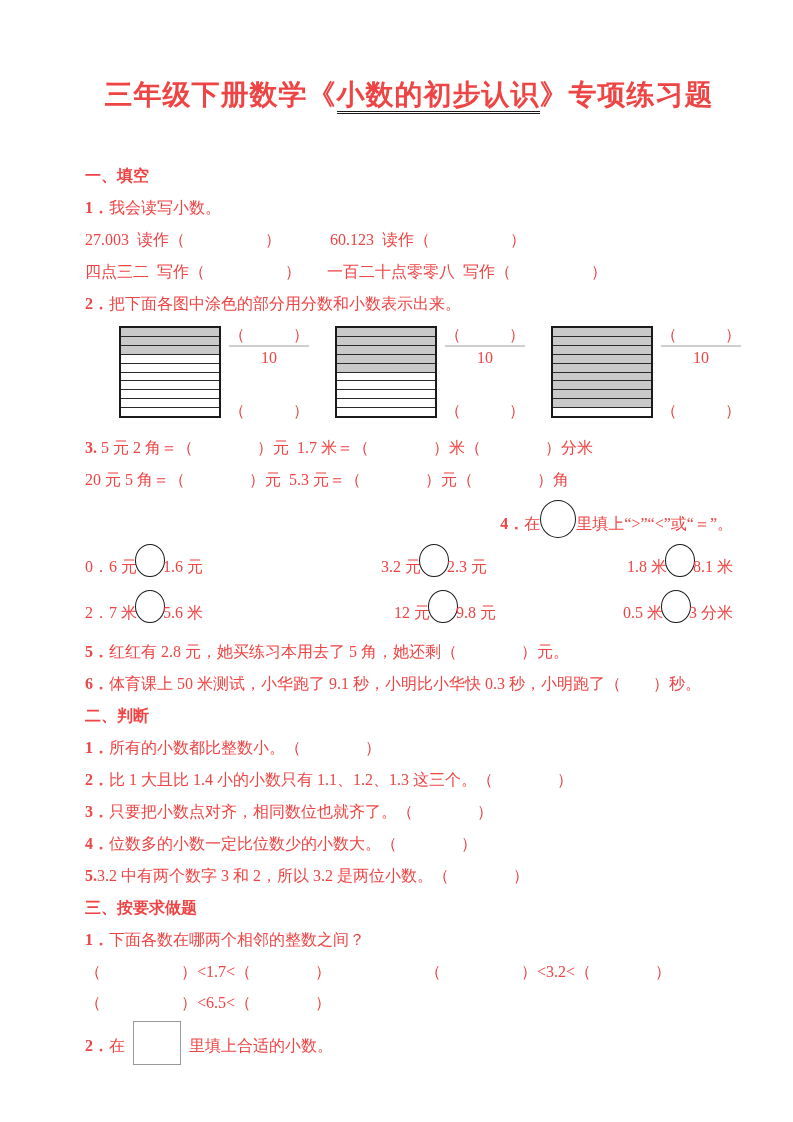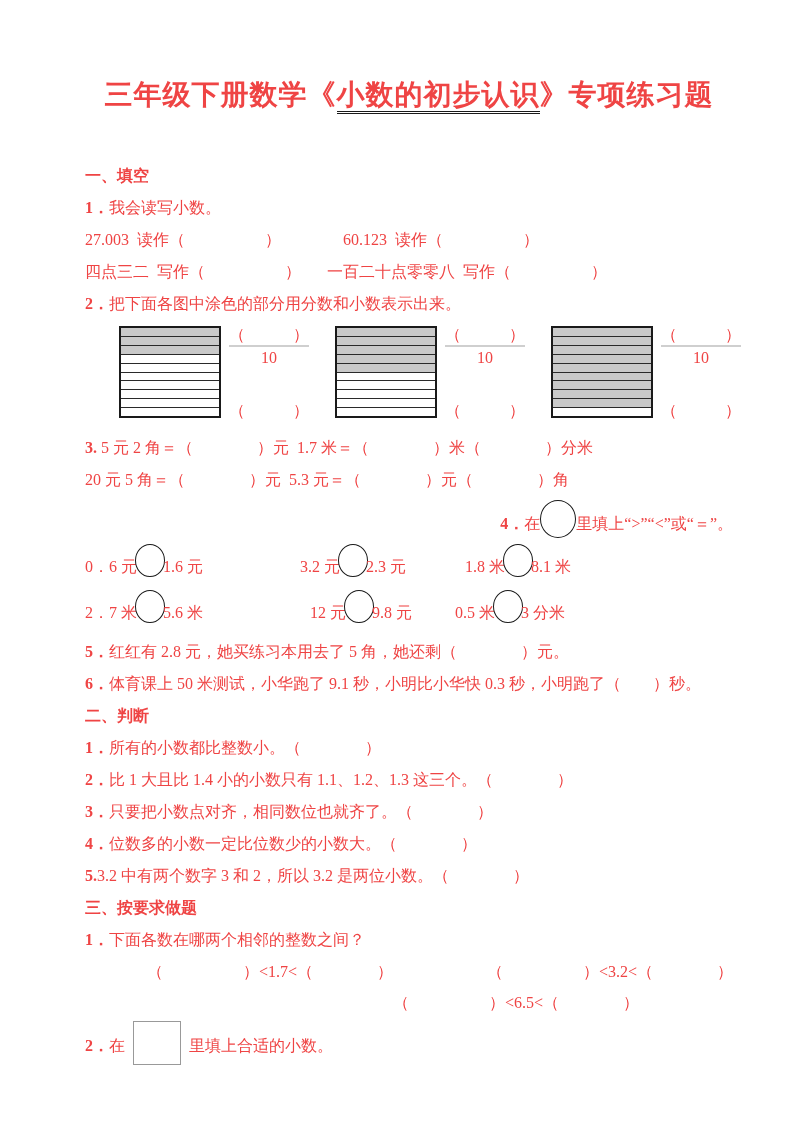--- a/index.html
+++ b/index.html
@@ -23,21 +23,21 @@
     white-space:nowrap;
     letter-spacing:1px;
   }
   .title .dbl-underline {
     border-bottom:3px double #1a1a1a;
     padding-bottom:1px;
   }
   .line { line-height:32px; white-space:pre-wrap; }
   .heading { font-weight:bold; }
   .qnum { font-weight:bold; }
-  .gap-a { margin-left:62px; }
+  .gap-a { margin-left:49px; }
   .gap-b { margin-left:26px;margin-top:28px; }
 
   
   .grids-row {
     display:flex;
     gap:26px;
     margin:6px 0 10px 34px;
   }
   .grid-group { display:flex; }
   .grid-box {
@@ -66,28 +66,28 @@
   .circle {
     display:inline-block;
     width:30px; height:33px;
     border:1.5px solid #1a1a1a;
     border-radius:50%;
     vertical-align:-5px;
     margin:0 -2px;
     box-sizing:border-box;
   }
   .circle.big { width:36px; height:38px; vertical-align:-9px; margin:0 0; }
-  .cmp-row { display:flex; line-height:46px; white-space:pre; }
+  .cmp-row { display:flex; line-height:46px; white-space:pre;justify-content:space-between; }
   .cmp-row-1 .cmp-item:nth-child(1){ width:215px; }
   .cmp-row-1 .cmp-item:nth-child(2){ width:165px; }
   .cmp-row-2 .cmp-item:nth-child(1){ width:225px; }
   .cmp-row-2 .cmp-item:nth-child(2){ width:145px; }
 
   
-  .between-row { display:flex; line-height:31px; white-space:pre;justify-content:flex-end; }
+  .between-row { display:flex; line-height:31px; white-space:pre; }
   .between-row .cell:nth-child(1){ width:340px; }
 
   .answer-box {
     display:inline-block;
     width:46px; height:42px;
     border:1px solid #999;
     vertical-align:-14px;
     margin:0 8px;
     background:#fff;
   }

